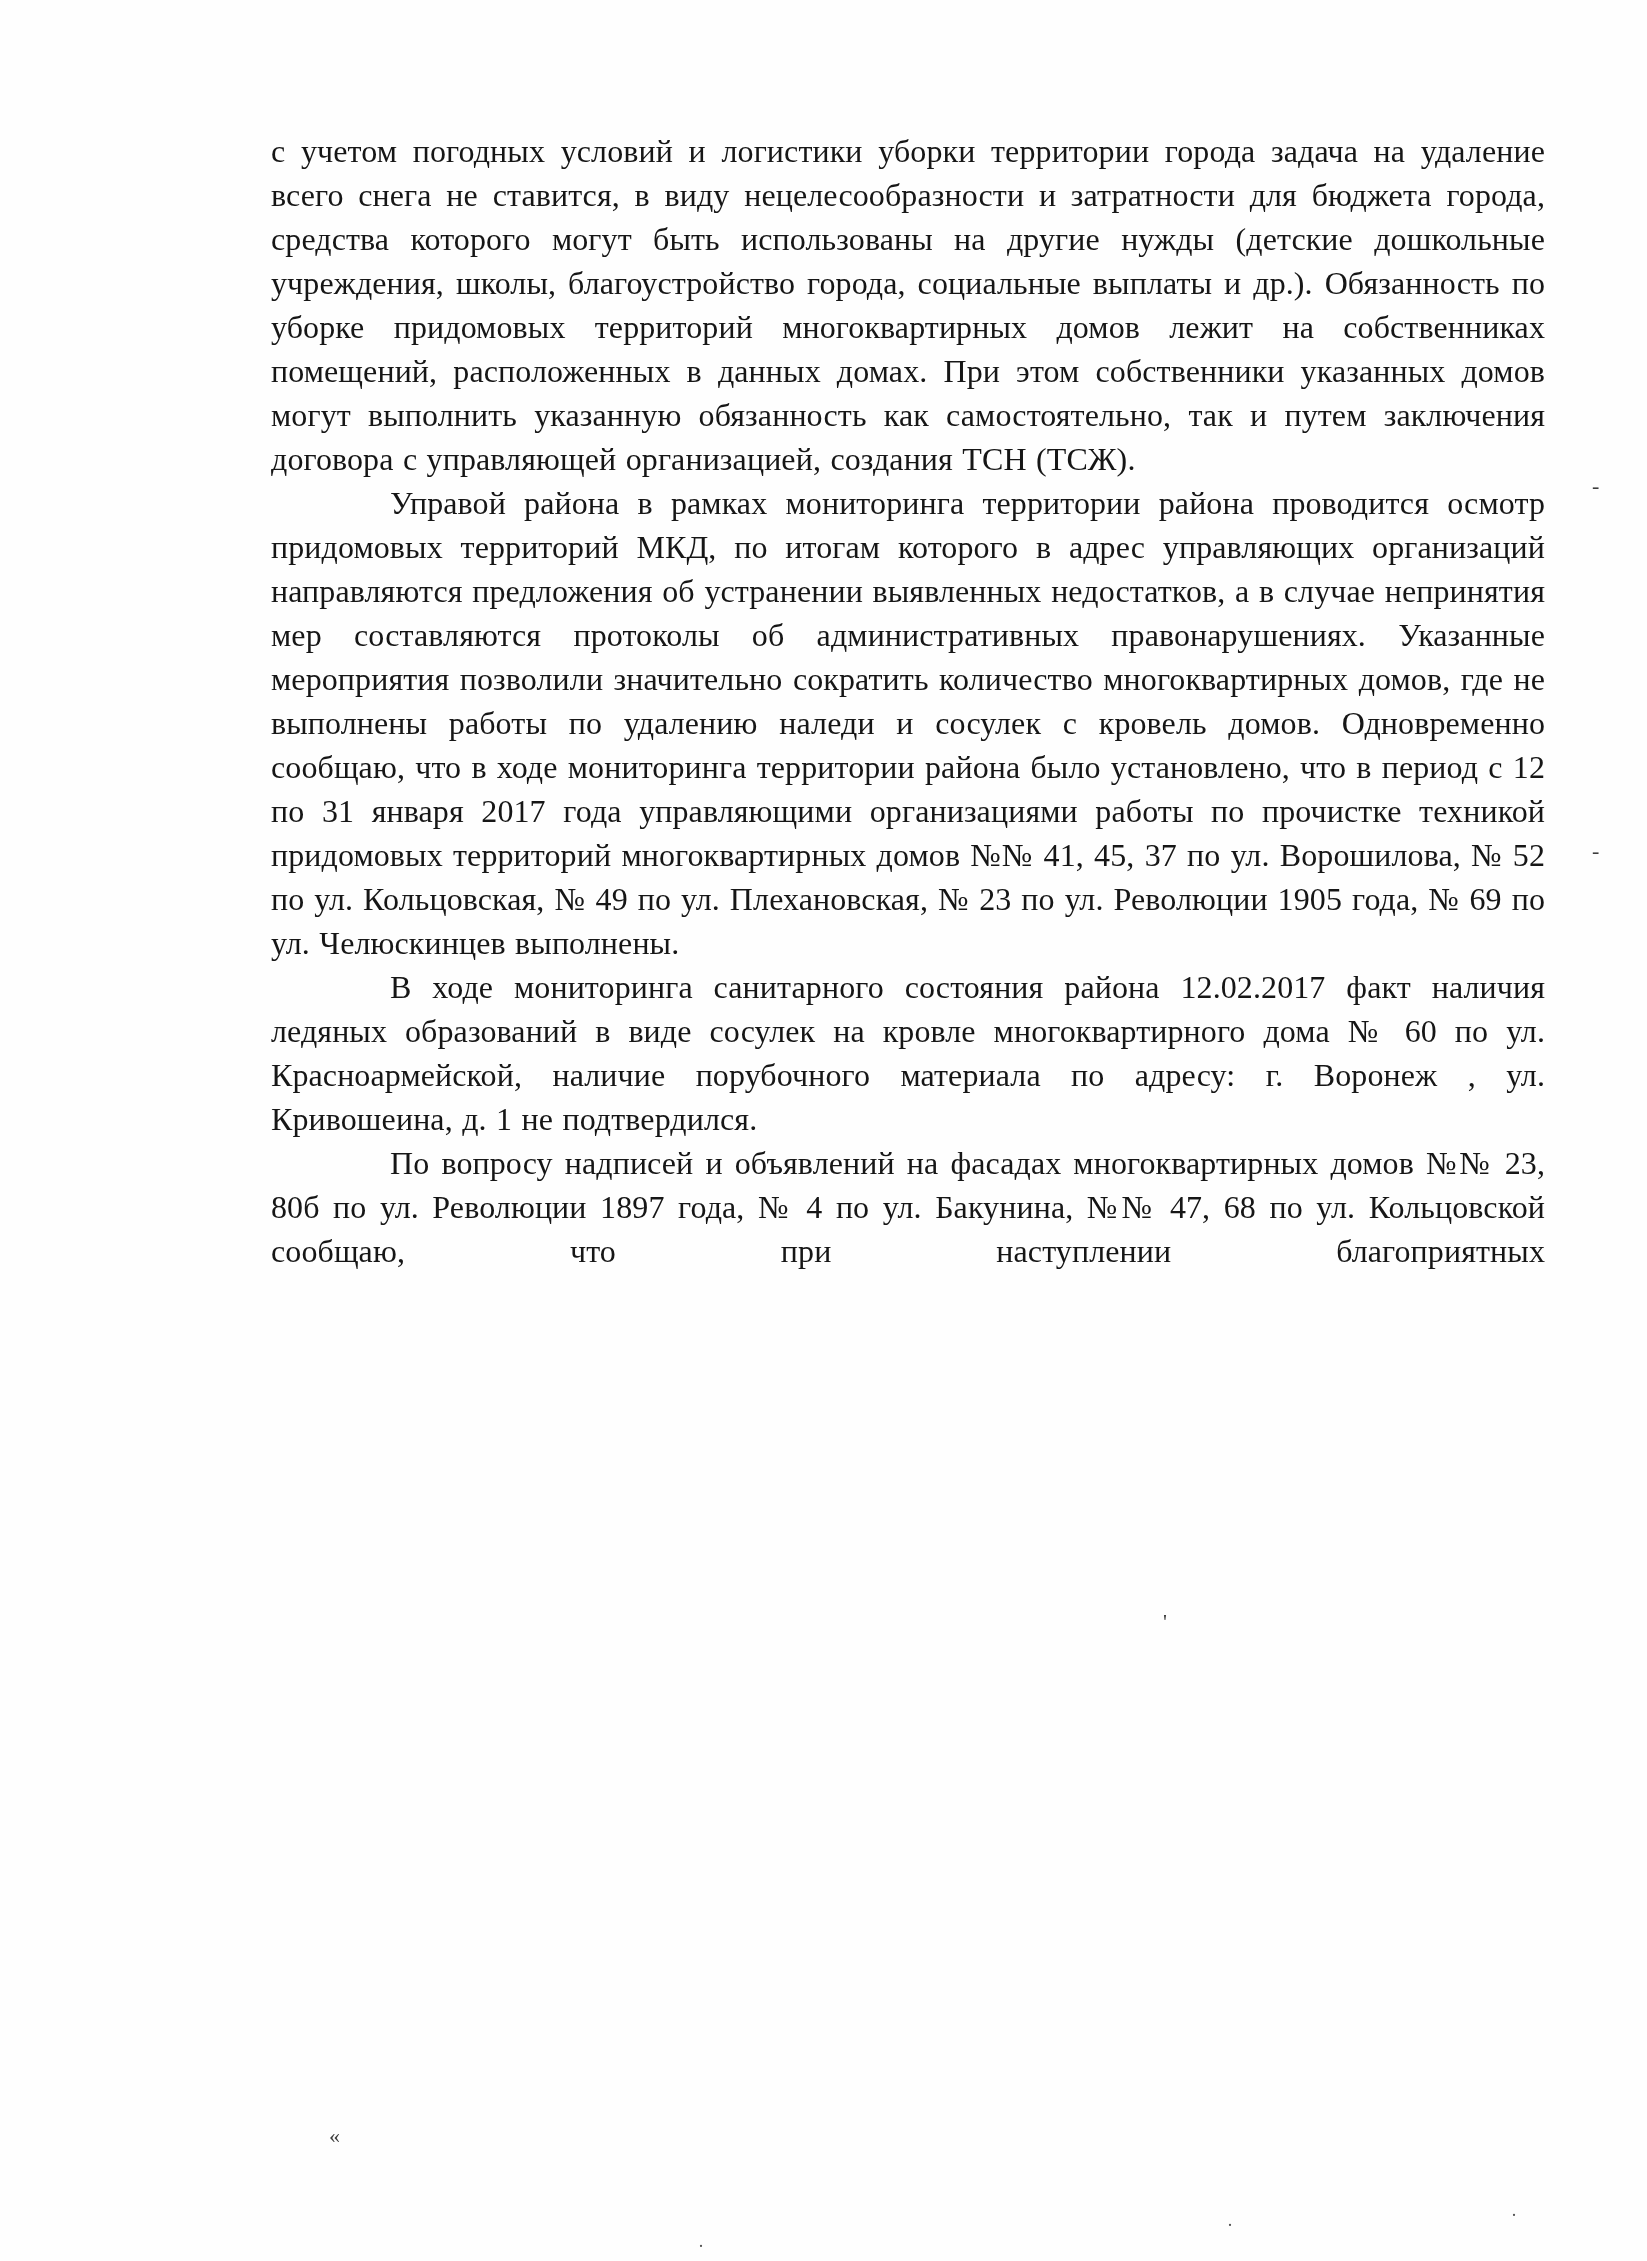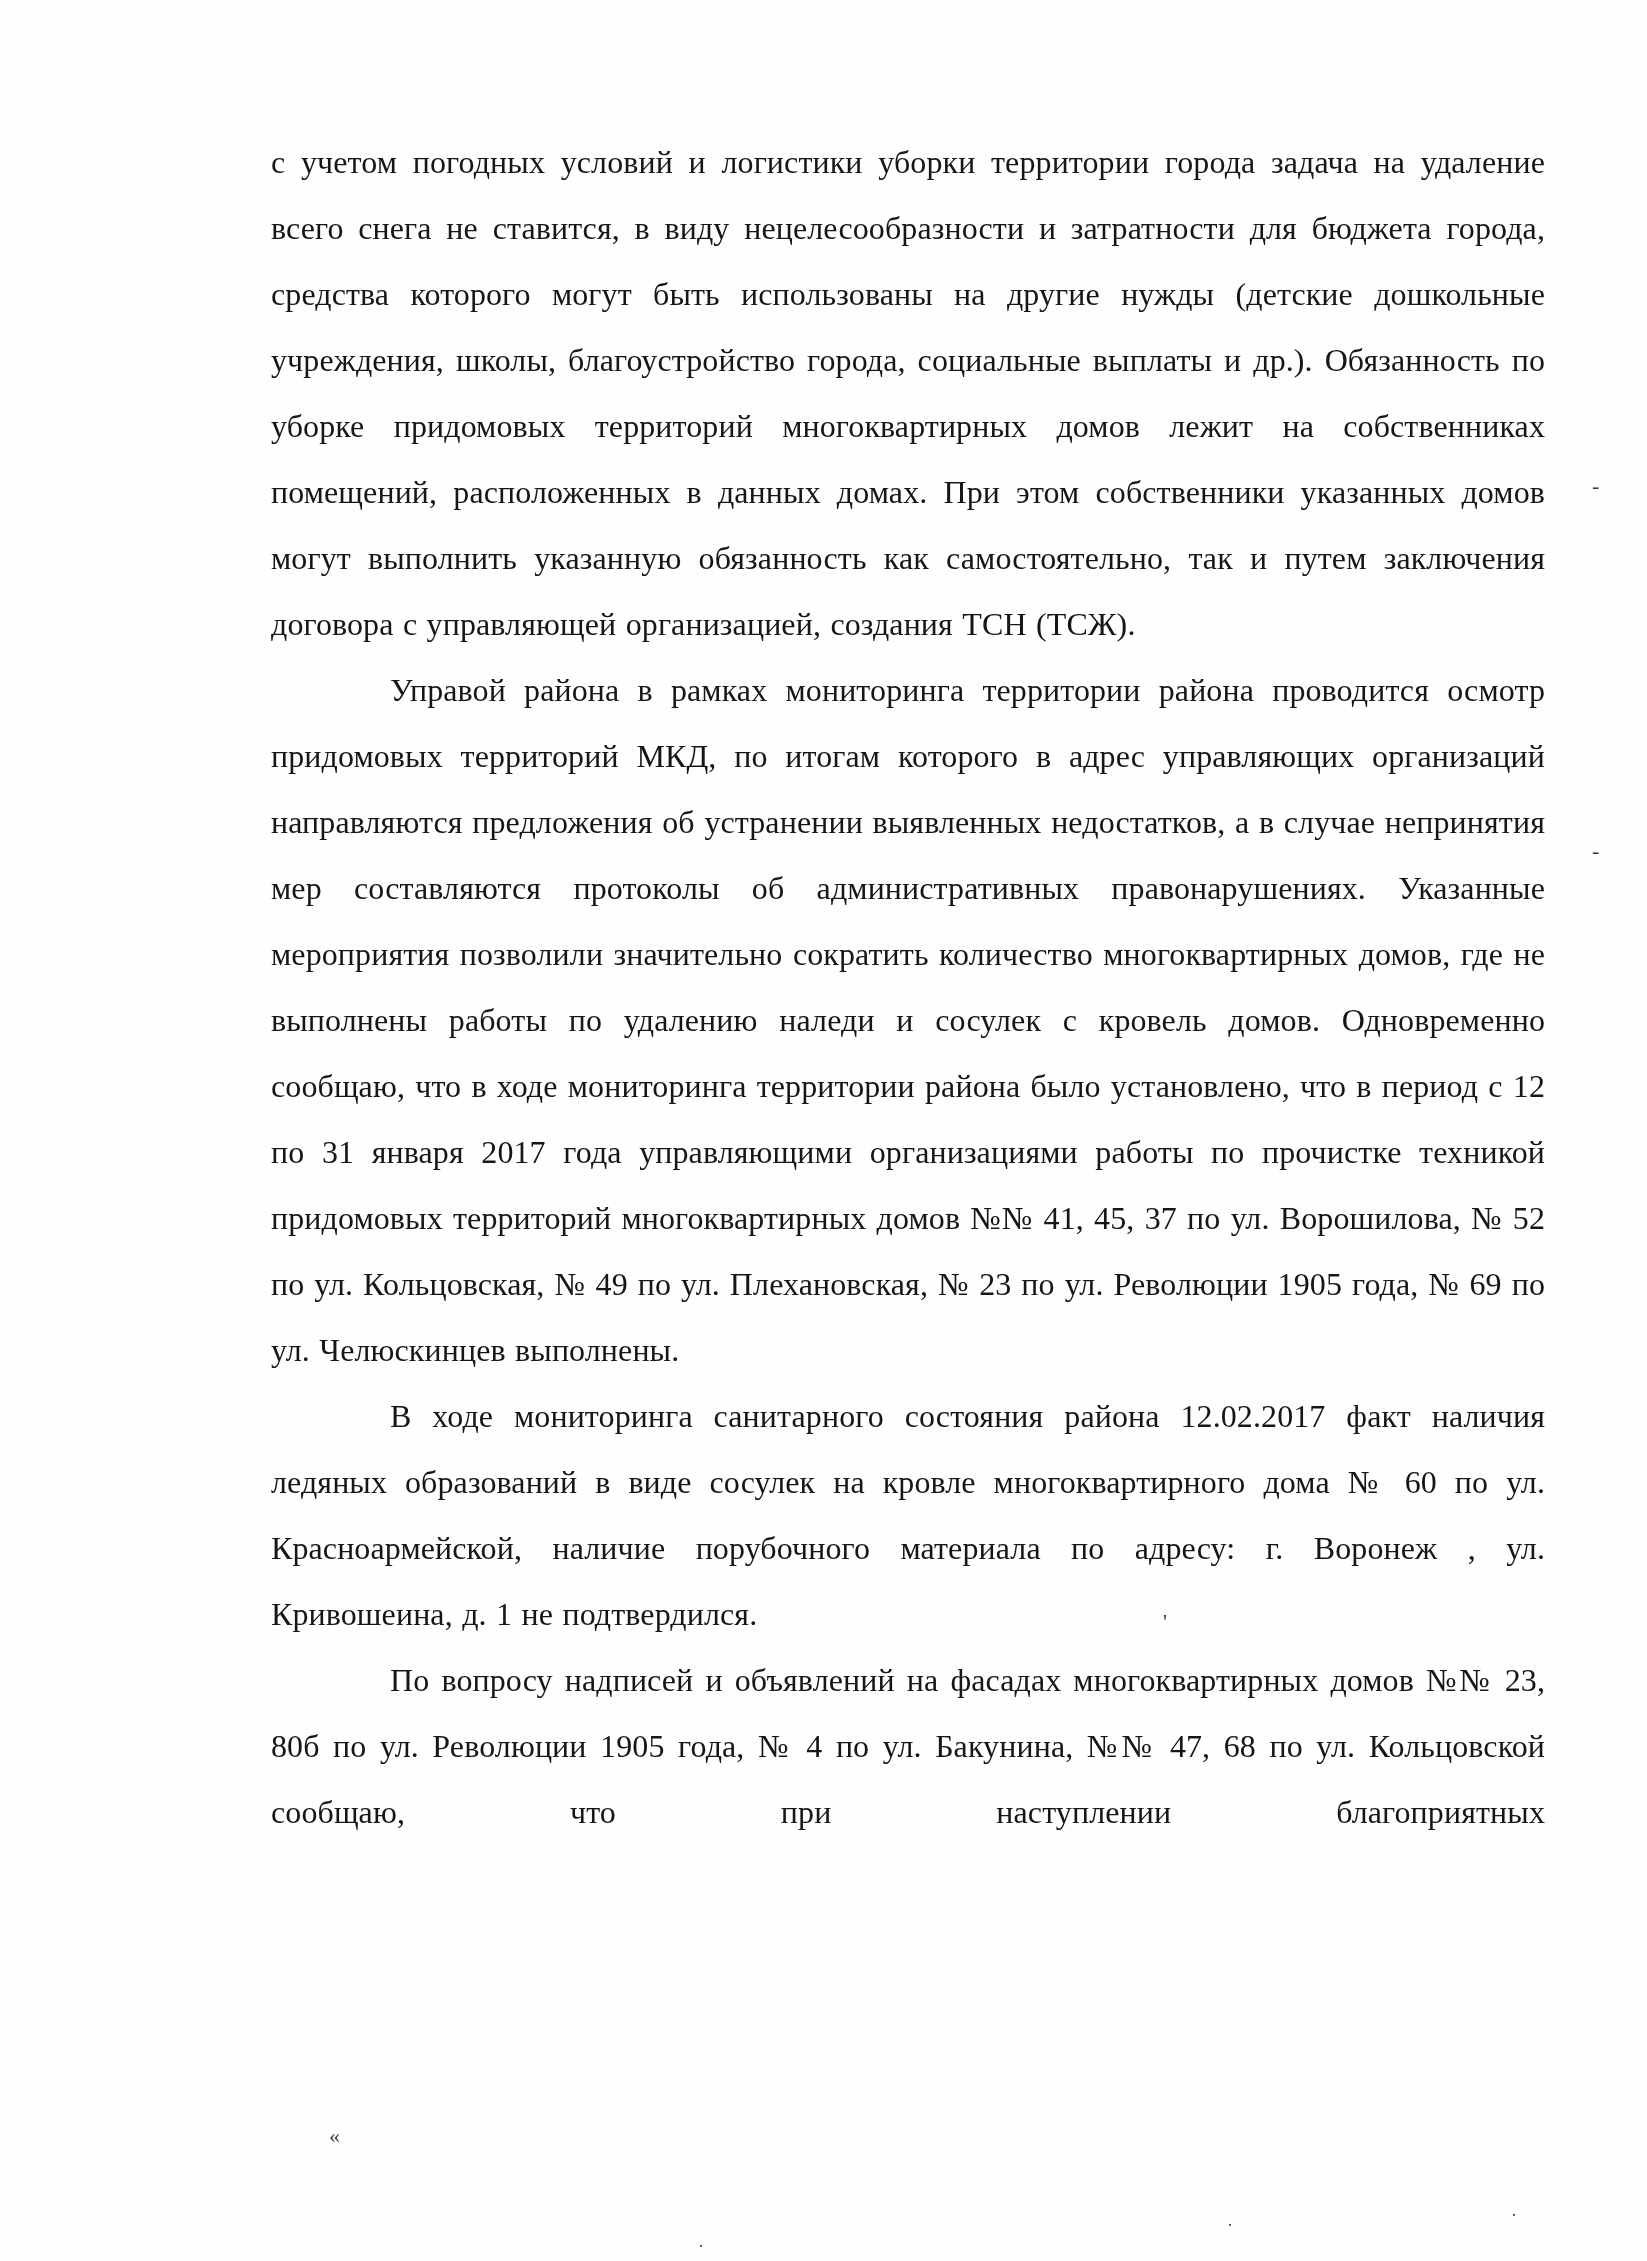--- a/index.html
+++ b/index.html
@@ -23,21 +23,21 @@
     inset: 0;
     background: #fefefe;
   }
 
   .text-block {
     position: absolute;
     left: 271px;
     top: 129px;
     width: 1274px;
     font-size: 32px;
-    line-height: 66px;
+    line-height: 44px;
     text-align: justify;
     letter-spacing: 0.1px;
     word-spacing: 1.3px;
   }
 
   .para { margin: 0; }
   .para.indent { text-indent: 119px; }
   .para.justify-last { text-align-last: justify; }
 
   .artifact {
@@ -51,21 +51,21 @@
 </style>
 </head>
 <body>
 
 <div class="page">
 
   <div class="text-block">
     <p class="para no-indent">с учетом погодных условий и логистики уборки территории города задача на удаление всего снега не ставится, в виду нецелесообразности и затратности для бюджета города, средства которого могут быть использованы на другие нужды (детские дошкольные учреждения, школы, благоустройство города, социальные выплаты и др.). Обязанность по уборке придомовых территорий многоквартирных домов лежит на собственниках помещений, расположенных в данных домах. При этом собственники указанных домов могут выполнить указанную обязанность как самостоятельно, так и путем заключения договора с управляющей организацией, создания ТСН (ТСЖ).</p>
     <p class="para indent">Управой района в рамках мониторинга территории района проводится осмотр придомовых территорий МКД, по итогам которого в адрес управляющих организаций направляются предложения об устранении выявленных недостатков, а в случае непринятия мер составляются протоколы об административных правонарушениях. Указанные мероприятия позволили значительно сократить количество многоквартирных домов, где не выполнены работы по удалению наледи и сосулек с кровель домов. Одновременно сообщаю, что в ходе мониторинга территории района было установлено, что в период с 12 по 31 января 2017 года управляющими организациями работы по прочистке техникой придомовых территорий многоквартирных домов №№ 41, 45, 37 по ул. Ворошилова, № 52 по ул. Кольцовская, № 49 по ул. Плехановская, № 23 по ул. Революции 1905 года, № 69 по ул. Челюскинцев выполнены.</p>
     <p class="para indent">В ходе мониторинга санитарного состояния района 12.02.2017 факт наличия ледяных образований в виде сосулек на кровле многоквартирного дома № 60 по ул. Красноармейской, наличие порубочного материала по адресу: г. Воронеж , ул. Кривошеина, д. 1 не подтвердился.</p>
-    <p class="para indent justify-last">По вопросу надписей и объявлений на фасадах многоквартирных домов №№ 23, 80б по ул. Революции 1905 года, № 4 по ул. Бакунина, №№ 47, 68 по ул. Кольцовской сообщаю, что при наступлении благоприятных</p>
+    <p class="para indent justify-last">По вопросу надписей и объявлений на фасадах многоквартирных домов №№ 23, 80б по ул. Революции 1897 года, № 4 по ул. Бакунина, №№ 47, 68 по ул. Кольцовской сообщаю, что при наступлении благоприятных</p>
   </div>
 
   <span class="artifact" style="left:1592px; top:475px;">-</span>
 
   <span class="artifact" style="left:1592px; top:840px;">-</span>
 
   <span class="artifact" style="left:329px; top:2125px;">«</span>
 
   <span class="artifact" style="left:1163px; top:1611px;">'</span>
 

